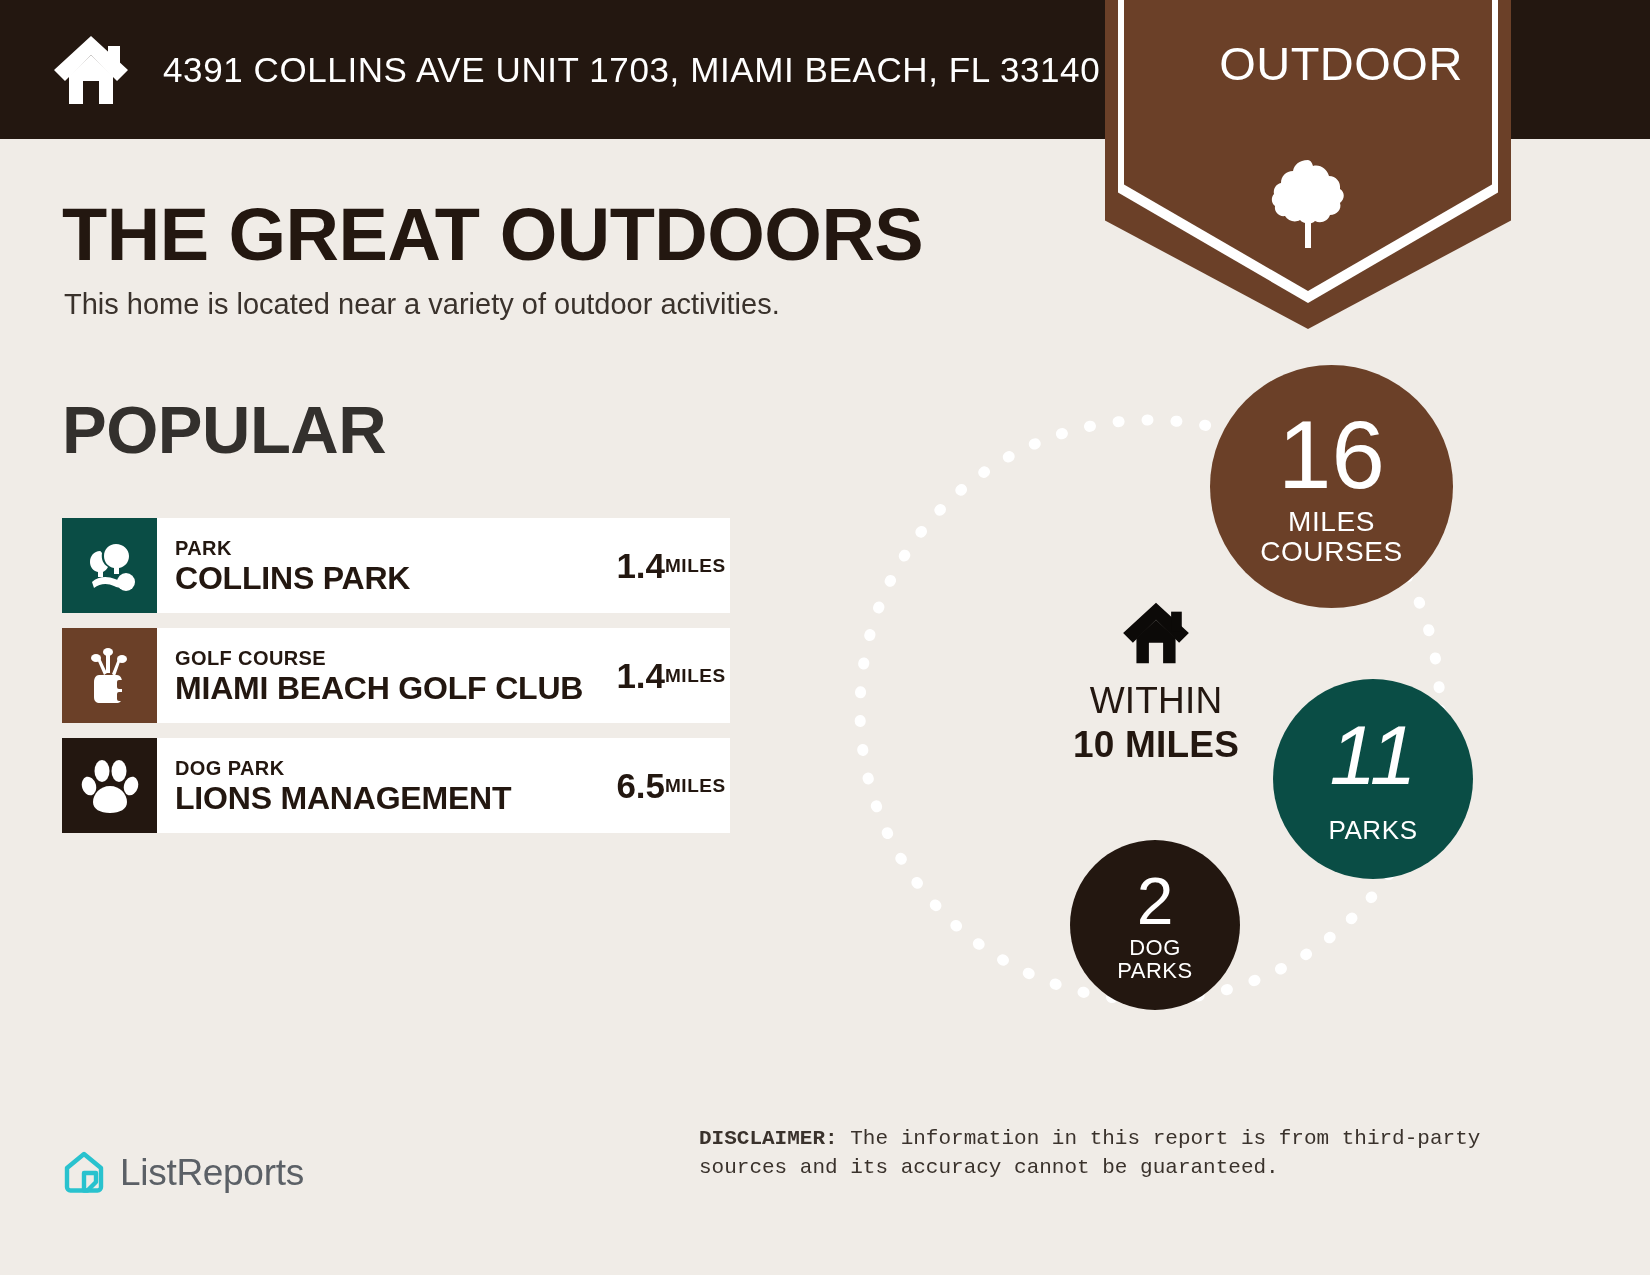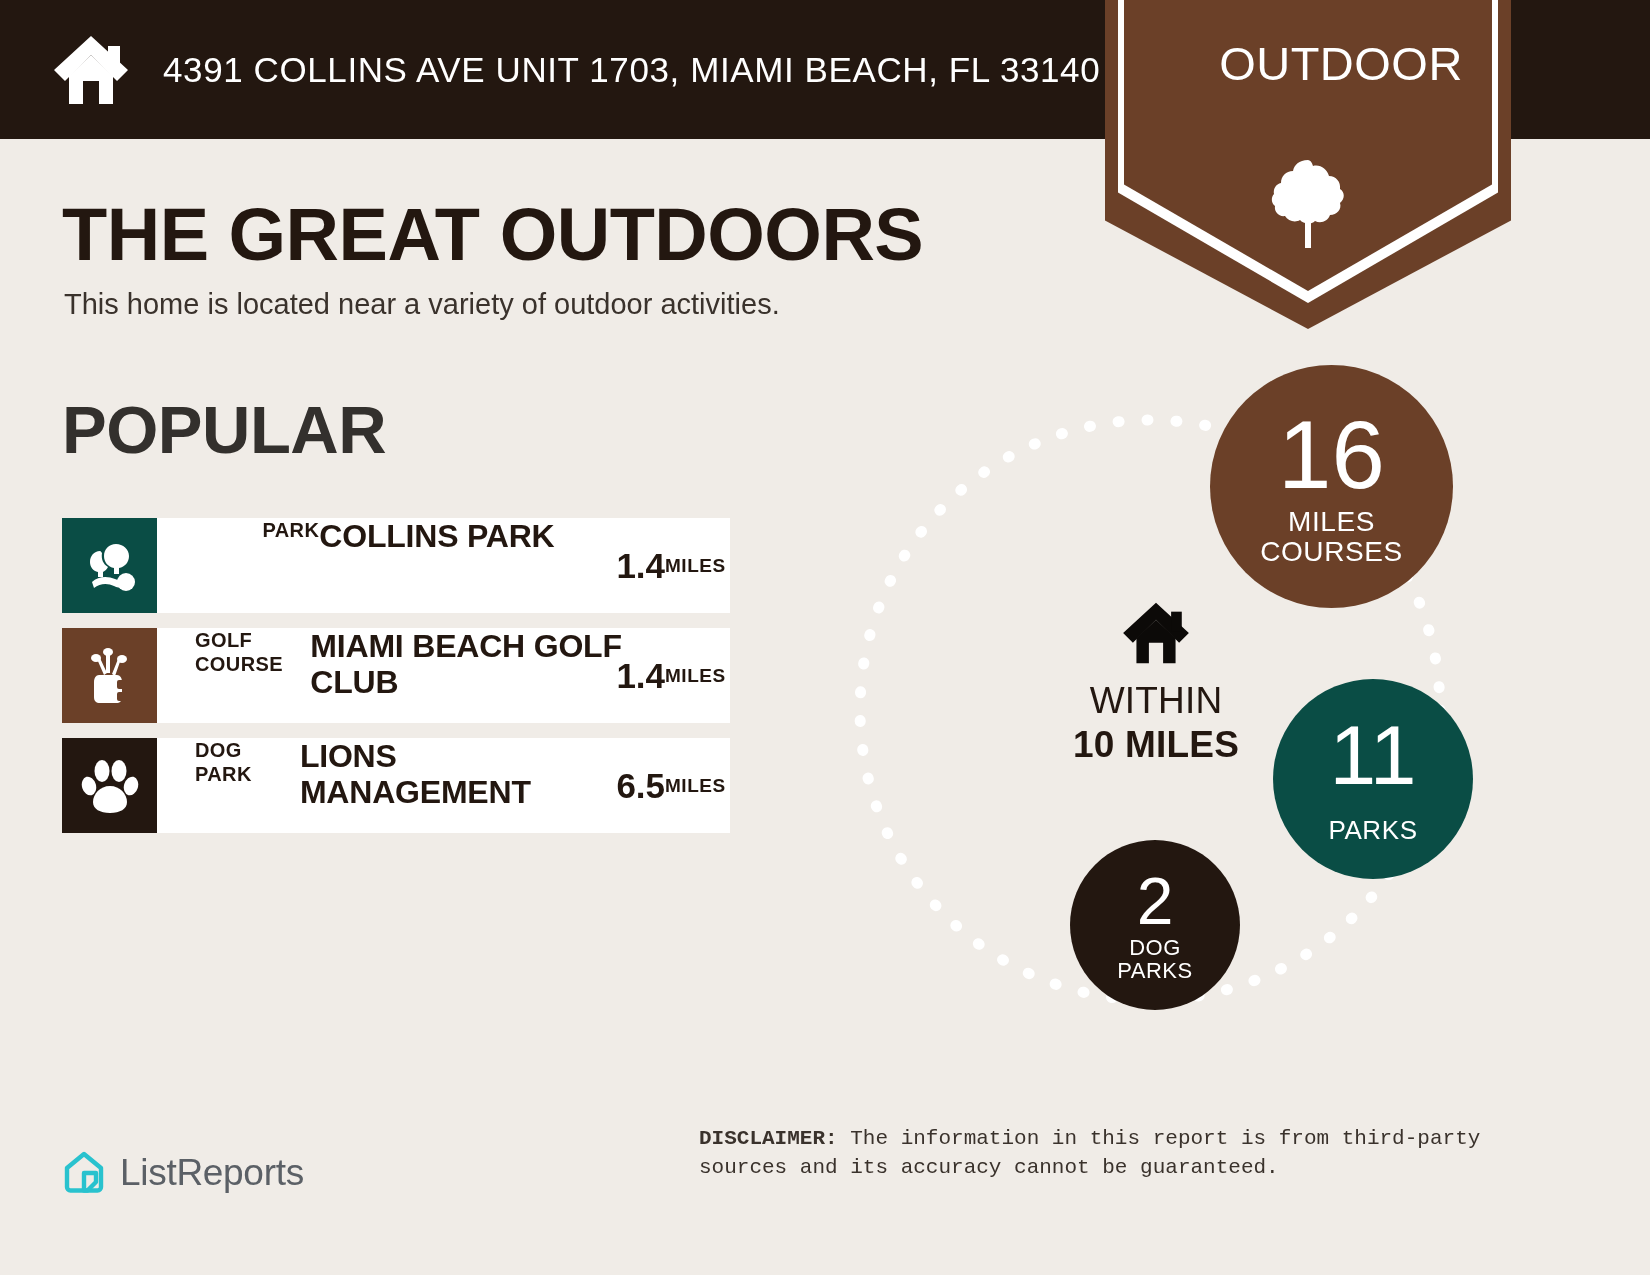--- a/index.html
+++ b/index.html
@@ -64,42 +64,42 @@
   }
   #popular-title {
     position:absolute; left:62px; top:391px;
     font-size:67px; font-weight:700; letter-spacing:-0.5px; color:#33302d;
   }
 
   
   #popular-list { position:absolute; left:62px; top:518px; width:668px; }
   .poi-row { display:flex; height:95px; margin-bottom:15px; background:#ffffff; }
   .poi-icon { width:95px; height:95px; flex:none; display:flex; align-items:center; justify-content:center; }
-  .poi-mid { flex:1; display:flex; flex-direction:row; justify-content:center; padding-left:38px; }
+  .poi-mid { flex:1; display:flex; flex-direction:column; justify-content:center; padding-left:18px; }
   .poi-type { font-size:20px; font-weight:700; letter-spacing:0.4px; color:#231710; line-height:24px; }
   .poi-name { font-size:32px; font-weight:700; letter-spacing:-0.2px; color:#231710; line-height:36px; }
   .poi-dist { width:108px; flex:none; display:flex; align-items:center; justify-content:center; padding-right:10px; }
   .poi-dist-val { font-size:35px; font-weight:700; line-height:36px; color:#231710; }
   .poi-dist-unit { font-size:19px; font-weight:700; letter-spacing:0.5px; color:#231710; line-height:24px; }
 
   
   #diagram { position:absolute; left:830px; top:345px; width:700px; height:720px; }
   #dotted-ring { position:absolute; left:0; top:0; width:700px; height:720px; }
 
   .bubble { position:absolute; border-radius:50%; display:flex; flex-direction:column;
             align-items:center; justify-content:center; color:#ffffff; text-align:center; }
   .bubble-num { font-weight:300; line-height:1; }
   .bubble-lab { font-weight:400; line-height:1.05; }
 
   #bubble-golf { left:380px; top:20px; width:243px; height:243px; background:#6B4028; }
   #bubble-golf .bubble-num { font-size:96px; margin-bottom:4px; }
   #bubble-golf .bubble-lab { font-size:28px; letter-spacing:0.6px; }
 
   #bubble-parks { left:443px; top:334px; width:200px; height:200px; background:#0A4D45; }
-  #bubble-parks .bubble-num { font-size:84px; margin-bottom:20px; }
+  #bubble-parks .bubble-num { font-size:84px; margin-bottom:20px;font-style:italic; }
   #bubble-parks .bubble-lab { font-size:26px; letter-spacing:0.6px; }
 
   #bubble-dogparks { left:240px; top:495px; width:170px; height:170px; background:#231710; }
   #bubble-dogparks .bubble-num { font-size:66px; margin-bottom:2px; }
   #bubble-dogparks .bubble-lab { font-size:22px; letter-spacing:0.5px; }
 
   #center-block { position:absolute; left:196px; top:256px; width:260px; text-align:center; }
   #center-house { margin-bottom:10px; }
   #center-line1 { font-size:37px; font-weight:400; color:#231710; line-height:44px; letter-spacing:0.2px; }
   #center-line2 { font-size:37px; font-weight:700; color:#231710; line-height:44px; letter-spacing:0.2px; }

